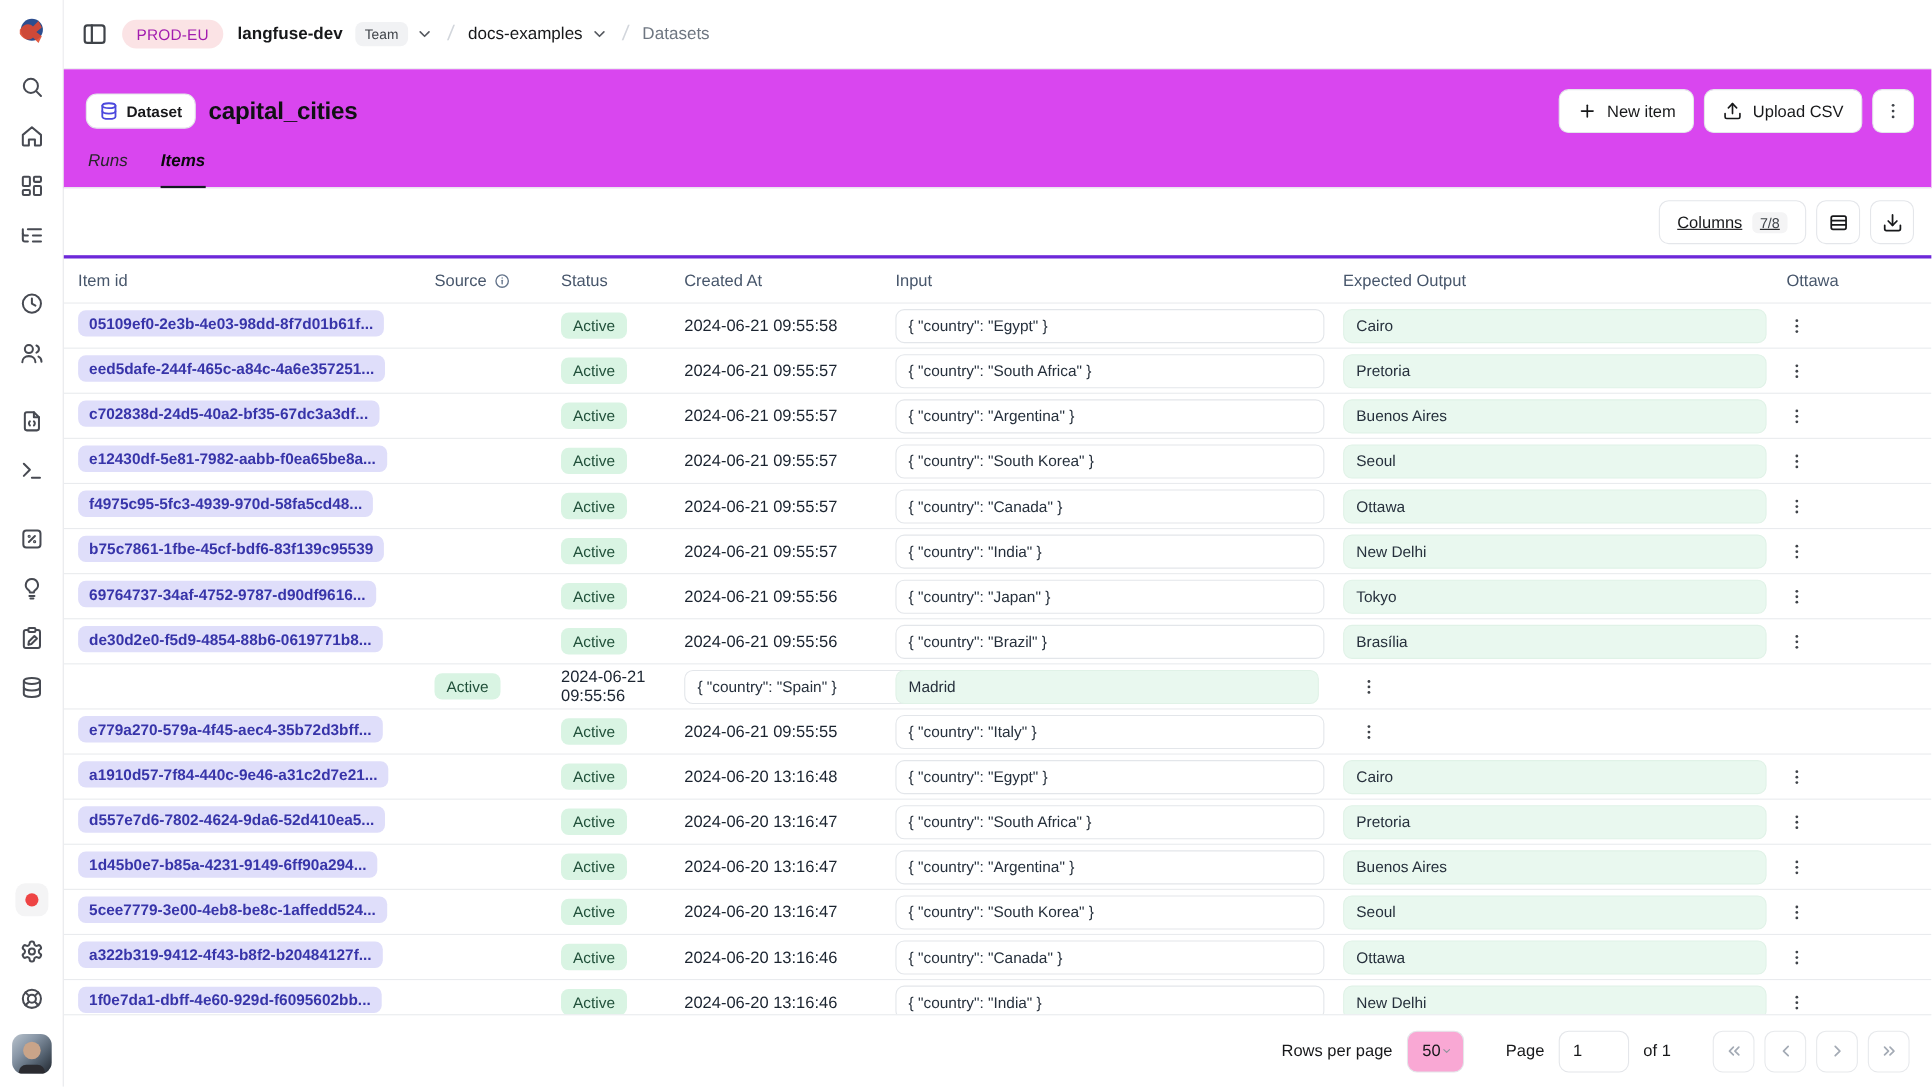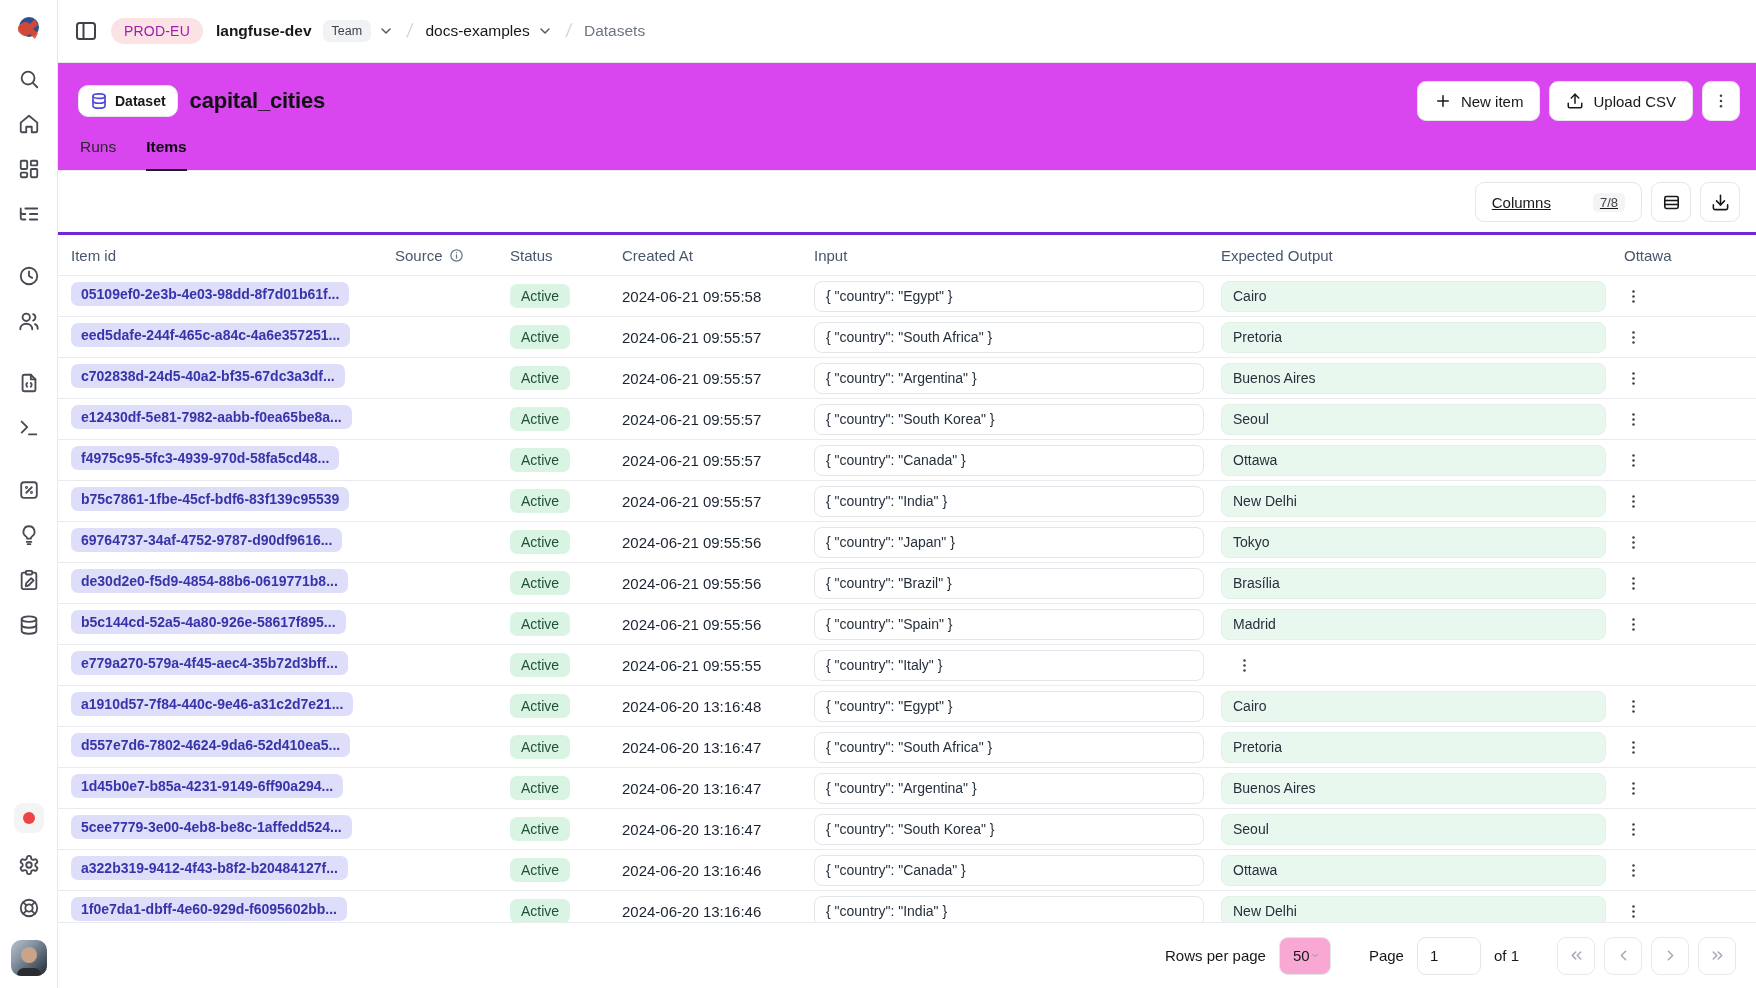--- a/index.html
+++ b/index.html
@@ -36,26 +36,26 @@
 
   .content { flex:1; display:flex; flex-direction:column; min-height:0; }
 
   .page-head { background:#d946ef; padding:18px 16px 0 20px; border-bottom:1px solid #e7e9ec; }
   .title-row { display:flex; align-items:center; gap:12px; }
   .dataset-badge { display:inline-flex; align-items:center; gap:7px; background:#fff; border:1px solid #e4e6ea; border-radius:10px; padding:6px 11px; font-size:14px; font-weight:700; color:#18181b; }
   .page-title { font-size:22px; font-weight:700; color:#101113; letter-spacing:-.2px; }
   .head-actions { margin-left:auto; display:flex; align-items:center; gap:9px; }
   .btn { display:inline-flex; align-items:center; gap:9px; background:#fff; border:1px solid #e4e6ea; border-radius:9px; height:40px; padding:0 16px; font-size:15px; font-weight:500; color:#17181a; cursor:pointer; font-family:inherit; }
   .btn-icononly { padding:0; width:38px; justify-content:center; }
-  .tabs { display:flex; gap:30px; margin-top:17px; padding-left:2px; }
+  .tabs { display:flex; gap:30px; margin-top:17px; padding-left:2px;font-style:italic; }
   .tab { font-size:15.5px; padding-bottom:13px; cursor:pointer; color:#27272a; font-weight:500; border-bottom:2.5px solid transparent; margin-bottom:-1px; }
   .tab.active { color:#09090b; font-weight:600; border-bottom-color:#141a22; }
 
   .toolbar { display:flex; justify-content:flex-end; align-items:flex-start; gap:9px; padding:11px 16px 10px; border-bottom:3px solid #6d28d9;text-decoration:underline; }
-  .badge-count { background:#f4f4f5; color:#3f4349; font-size:13px; font-weight:500; border-radius:5px; padding:2px 7px;margin-left:33px; }
+  .badge-count { background:#f4f4f5; color:#3f4349; font-size:13px; font-weight:500; border-radius:5px; padding:2px 7px; }
 
   
   .table { flex:1; min-height:0; overflow:hidden; }
   .thead-row, .tr { display:grid; grid-template-columns:324px 115px 112px 192px 407px 389px minmax(0,1fr); align-items:center; padding-left:13px; }
   .thead-row { height:40px; color:#47566b; font-size:15px; font-weight:500; }
   .th { display:flex; align-items:center; gap:6px; }
   .tr { height:41px; border-top:1px solid #e9ebee; background:#fff; }
   .id-pill { display:inline-block; max-width:312px; overflow:hidden; white-space:nowrap; background:#dfdefa; color:#3734a9; font-weight:700; font-size:14px; padding:4px 10px; border-radius:7px; cursor:pointer; }
   .badge-active { display:inline-block; background:#d9f4e3; color:#20503a; font-size:14px; padding:4px 11px; border-radius:7px; }
   .td-created { font-size:15px; color:#1b2430; }
@@ -476,21 +476,20 @@
         <svg width="17" height="17" viewBox="0 0 24 24" fill="#3f4349">
                     <circle cx="12" cy="5" r="1.8"></circle>
                     <circle cx="12" cy="12" r="1.8"></circle>
                     <circle cx="12" cy="19" r="1.8"></circle>
                   </svg>
       </button>
     </div>
   </div>
 
   <div class="tr">
-    <div class="td"><span class="id-pill">b5c144cd-52a5-4a80-926e-58617f895...</span></div>
     <div class="td"></div>
     <div class="td"><span class="badge-active">Active</span></div>
     <div class="td td-created">2024-06-21 09:55:56</div>
     <div class="td">
                 <div class="cell-box input-box">{ "country": "Spain" }</div>
               </div>
     <div class="td">
                 <div class="cell-box expected-box">Madrid</div>
               </div>
     <div class="td">

